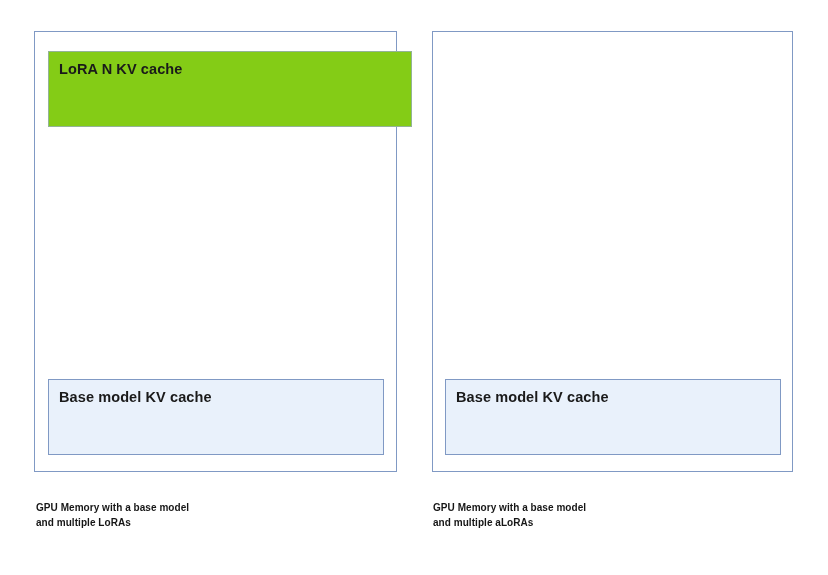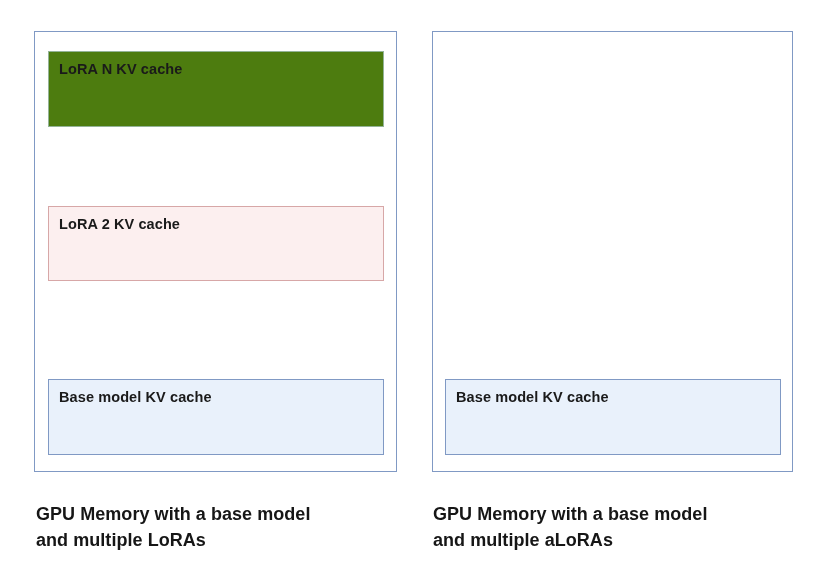--- a/index.html
+++ b/index.html
@@ -59,23 +59,23 @@
     font-weight: bold;
     color: #1a1a1a;
     letter-spacing: 0.1px;
     white-space: nowrap;
   }
 
   
   .block-lora-n {
     left: 13px;
     top: 19px;
-    width: 336px;
+    width: 364px;
     height: 76px;
-    background: #4d7c0f;
+    background: #84cc16;
     border-color: #93b397;
   }
 
   .block-lora-2 {
     left: 13px;
     top: 174px;
     width: 336px;
     height: 75px;
     background: #fcefef;
     border-color: #d7a7a7;
@@ -104,21 +104,21 @@
     left: 12px;
     top: 347px;
     width: 336px;
     height: 76px;
     background: #e9f1fb;
     border-color: #8099c4;
   }
 
   .caption {
     position: absolute;
-    font-size: 18px;
+    font-size: 10px;
     font-weight: bold;
     color: #161616;
     line-height: 1.45;
     letter-spacing: 0.05px;
     white-space: pre-line;
   }
 
   .caption-left {
     left: 36px;
     top: 501px;
@@ -135,23 +135,20 @@
 <body>
 
 <div id="diagram">
 
   <div class="panel panel-left">
 
     <div class="memblock block-lora-n">
       <span class="memblock-label">LoRA N KV cache</span>
     </div>
 
-    <div class="memblock block-lora-2">
-      <span class="memblock-label">LoRA 2 KV cache</span>
-    </div>
 
 
     <div class="memblock block-base-left">
       <span class="memblock-label">Base model KV cache</span>
     </div>
 
   </div>
 
   <div class="panel panel-right">
 

